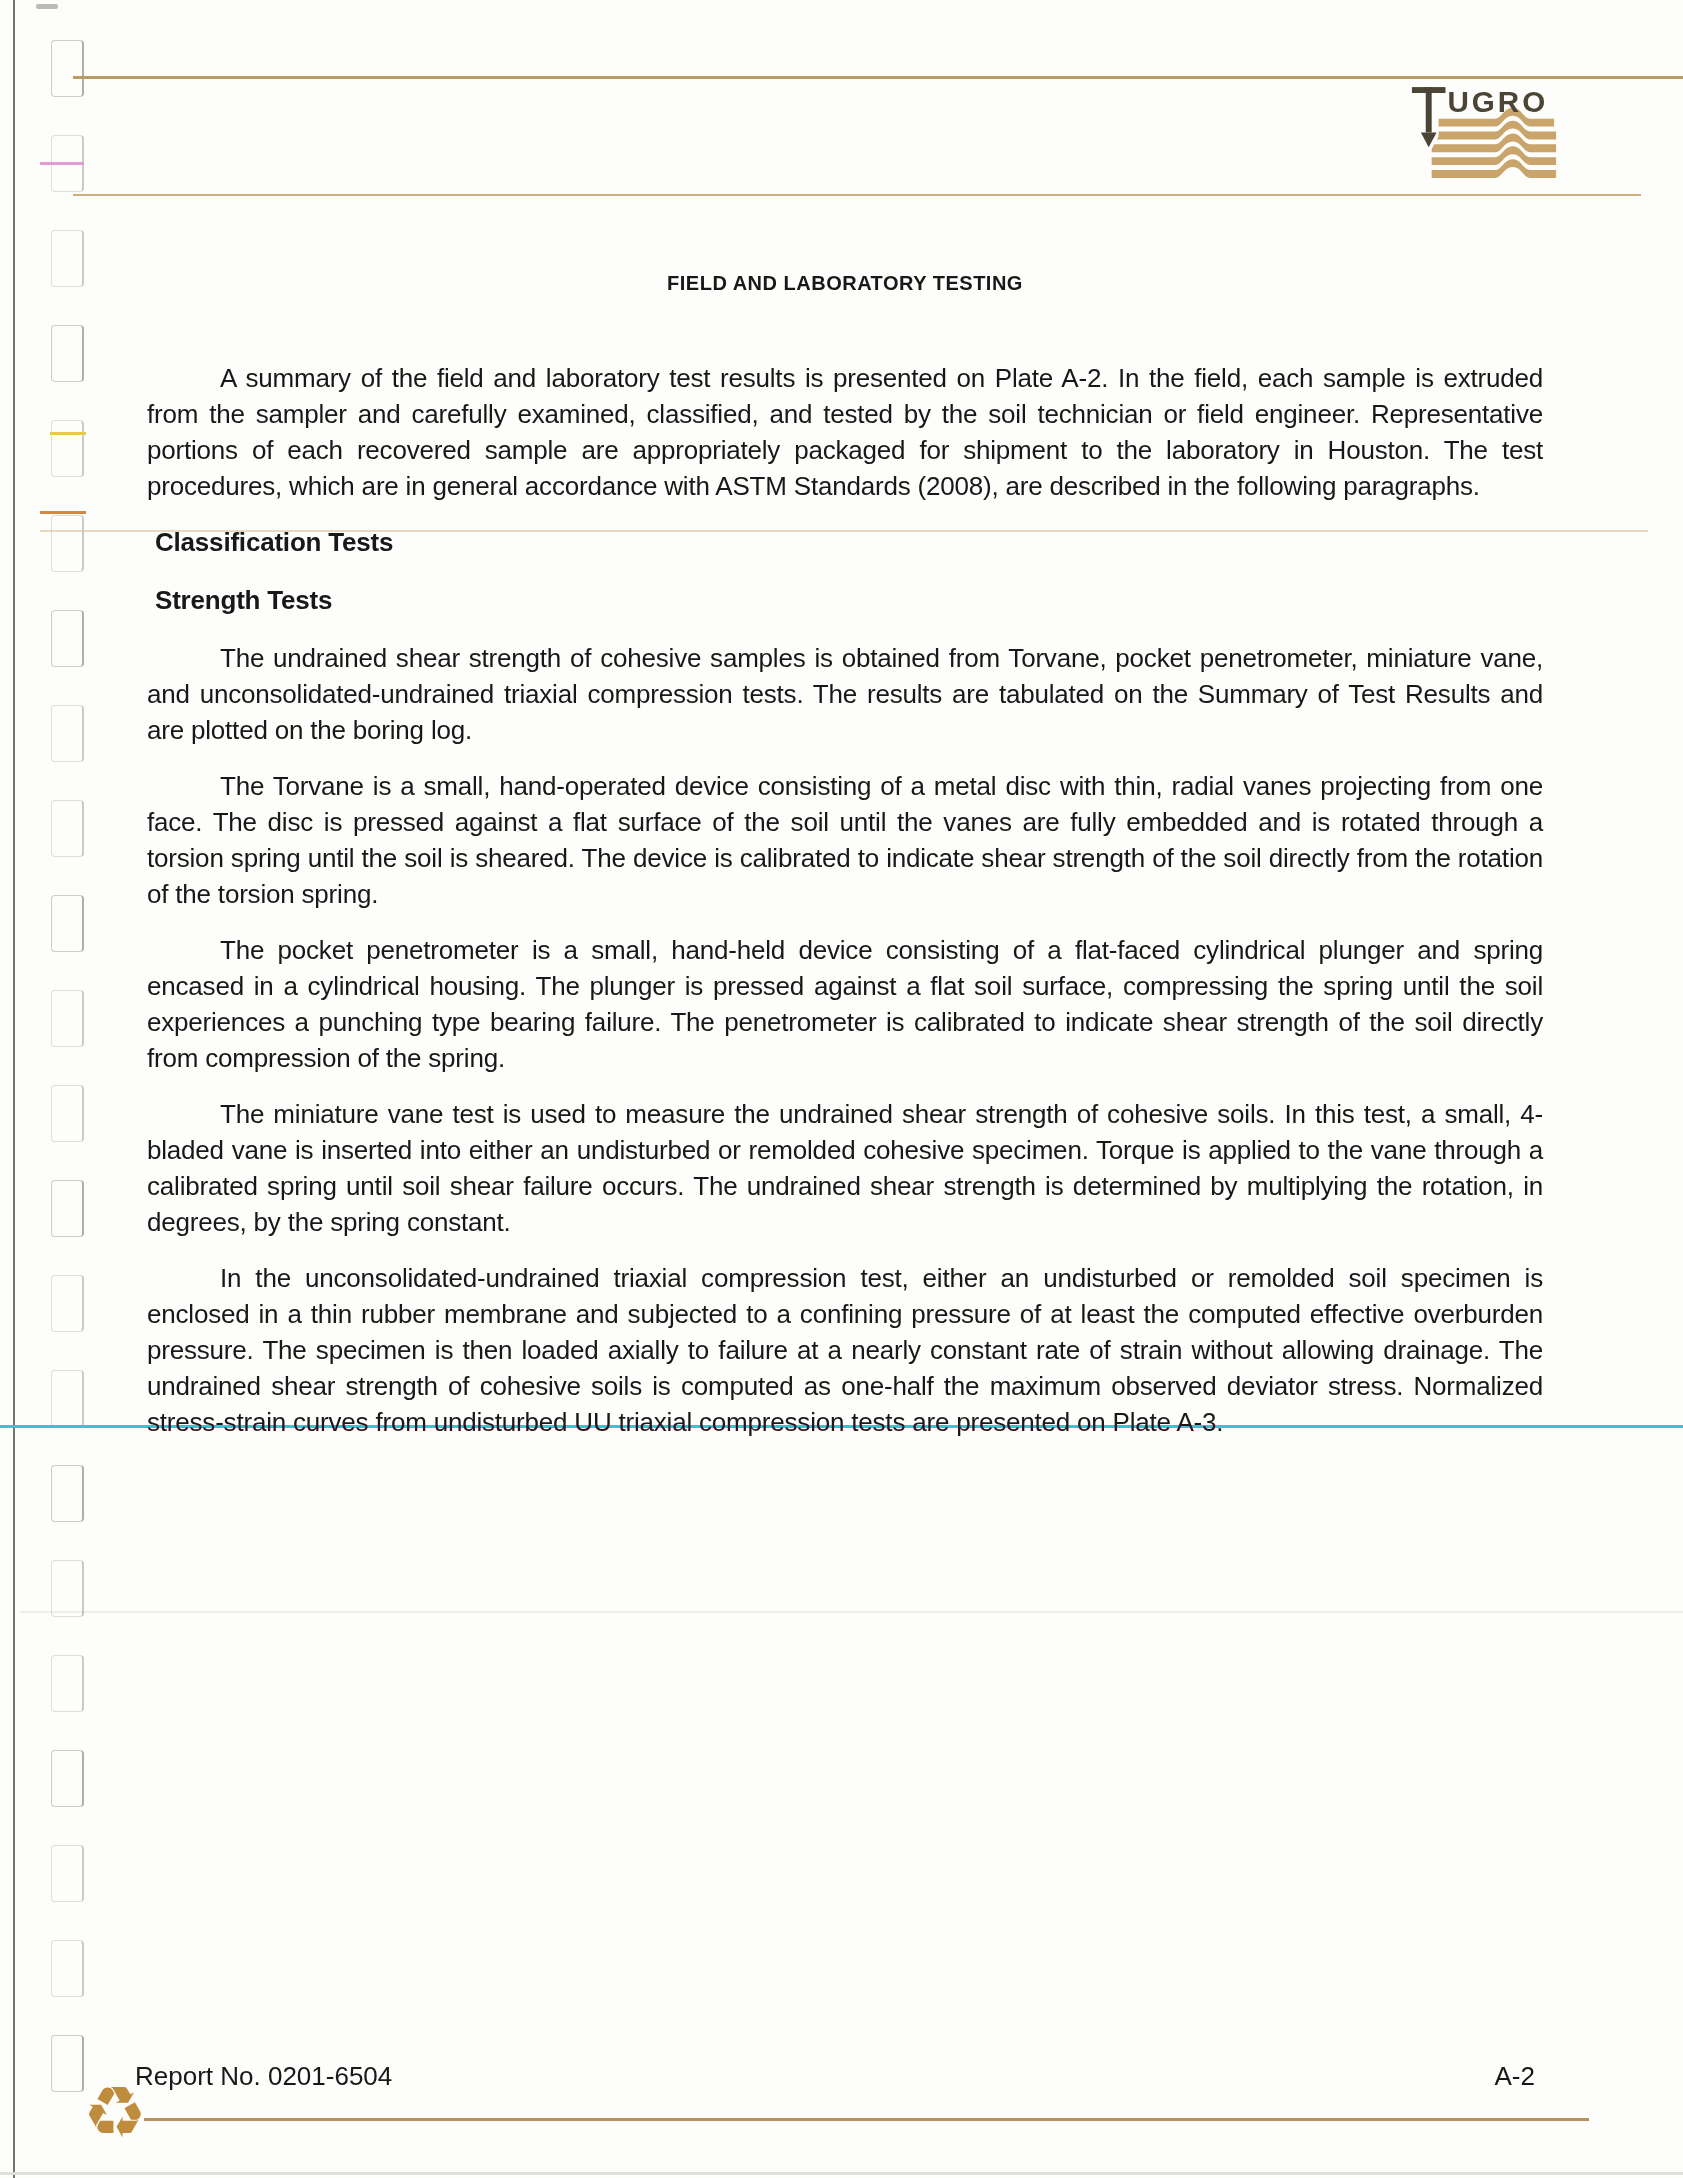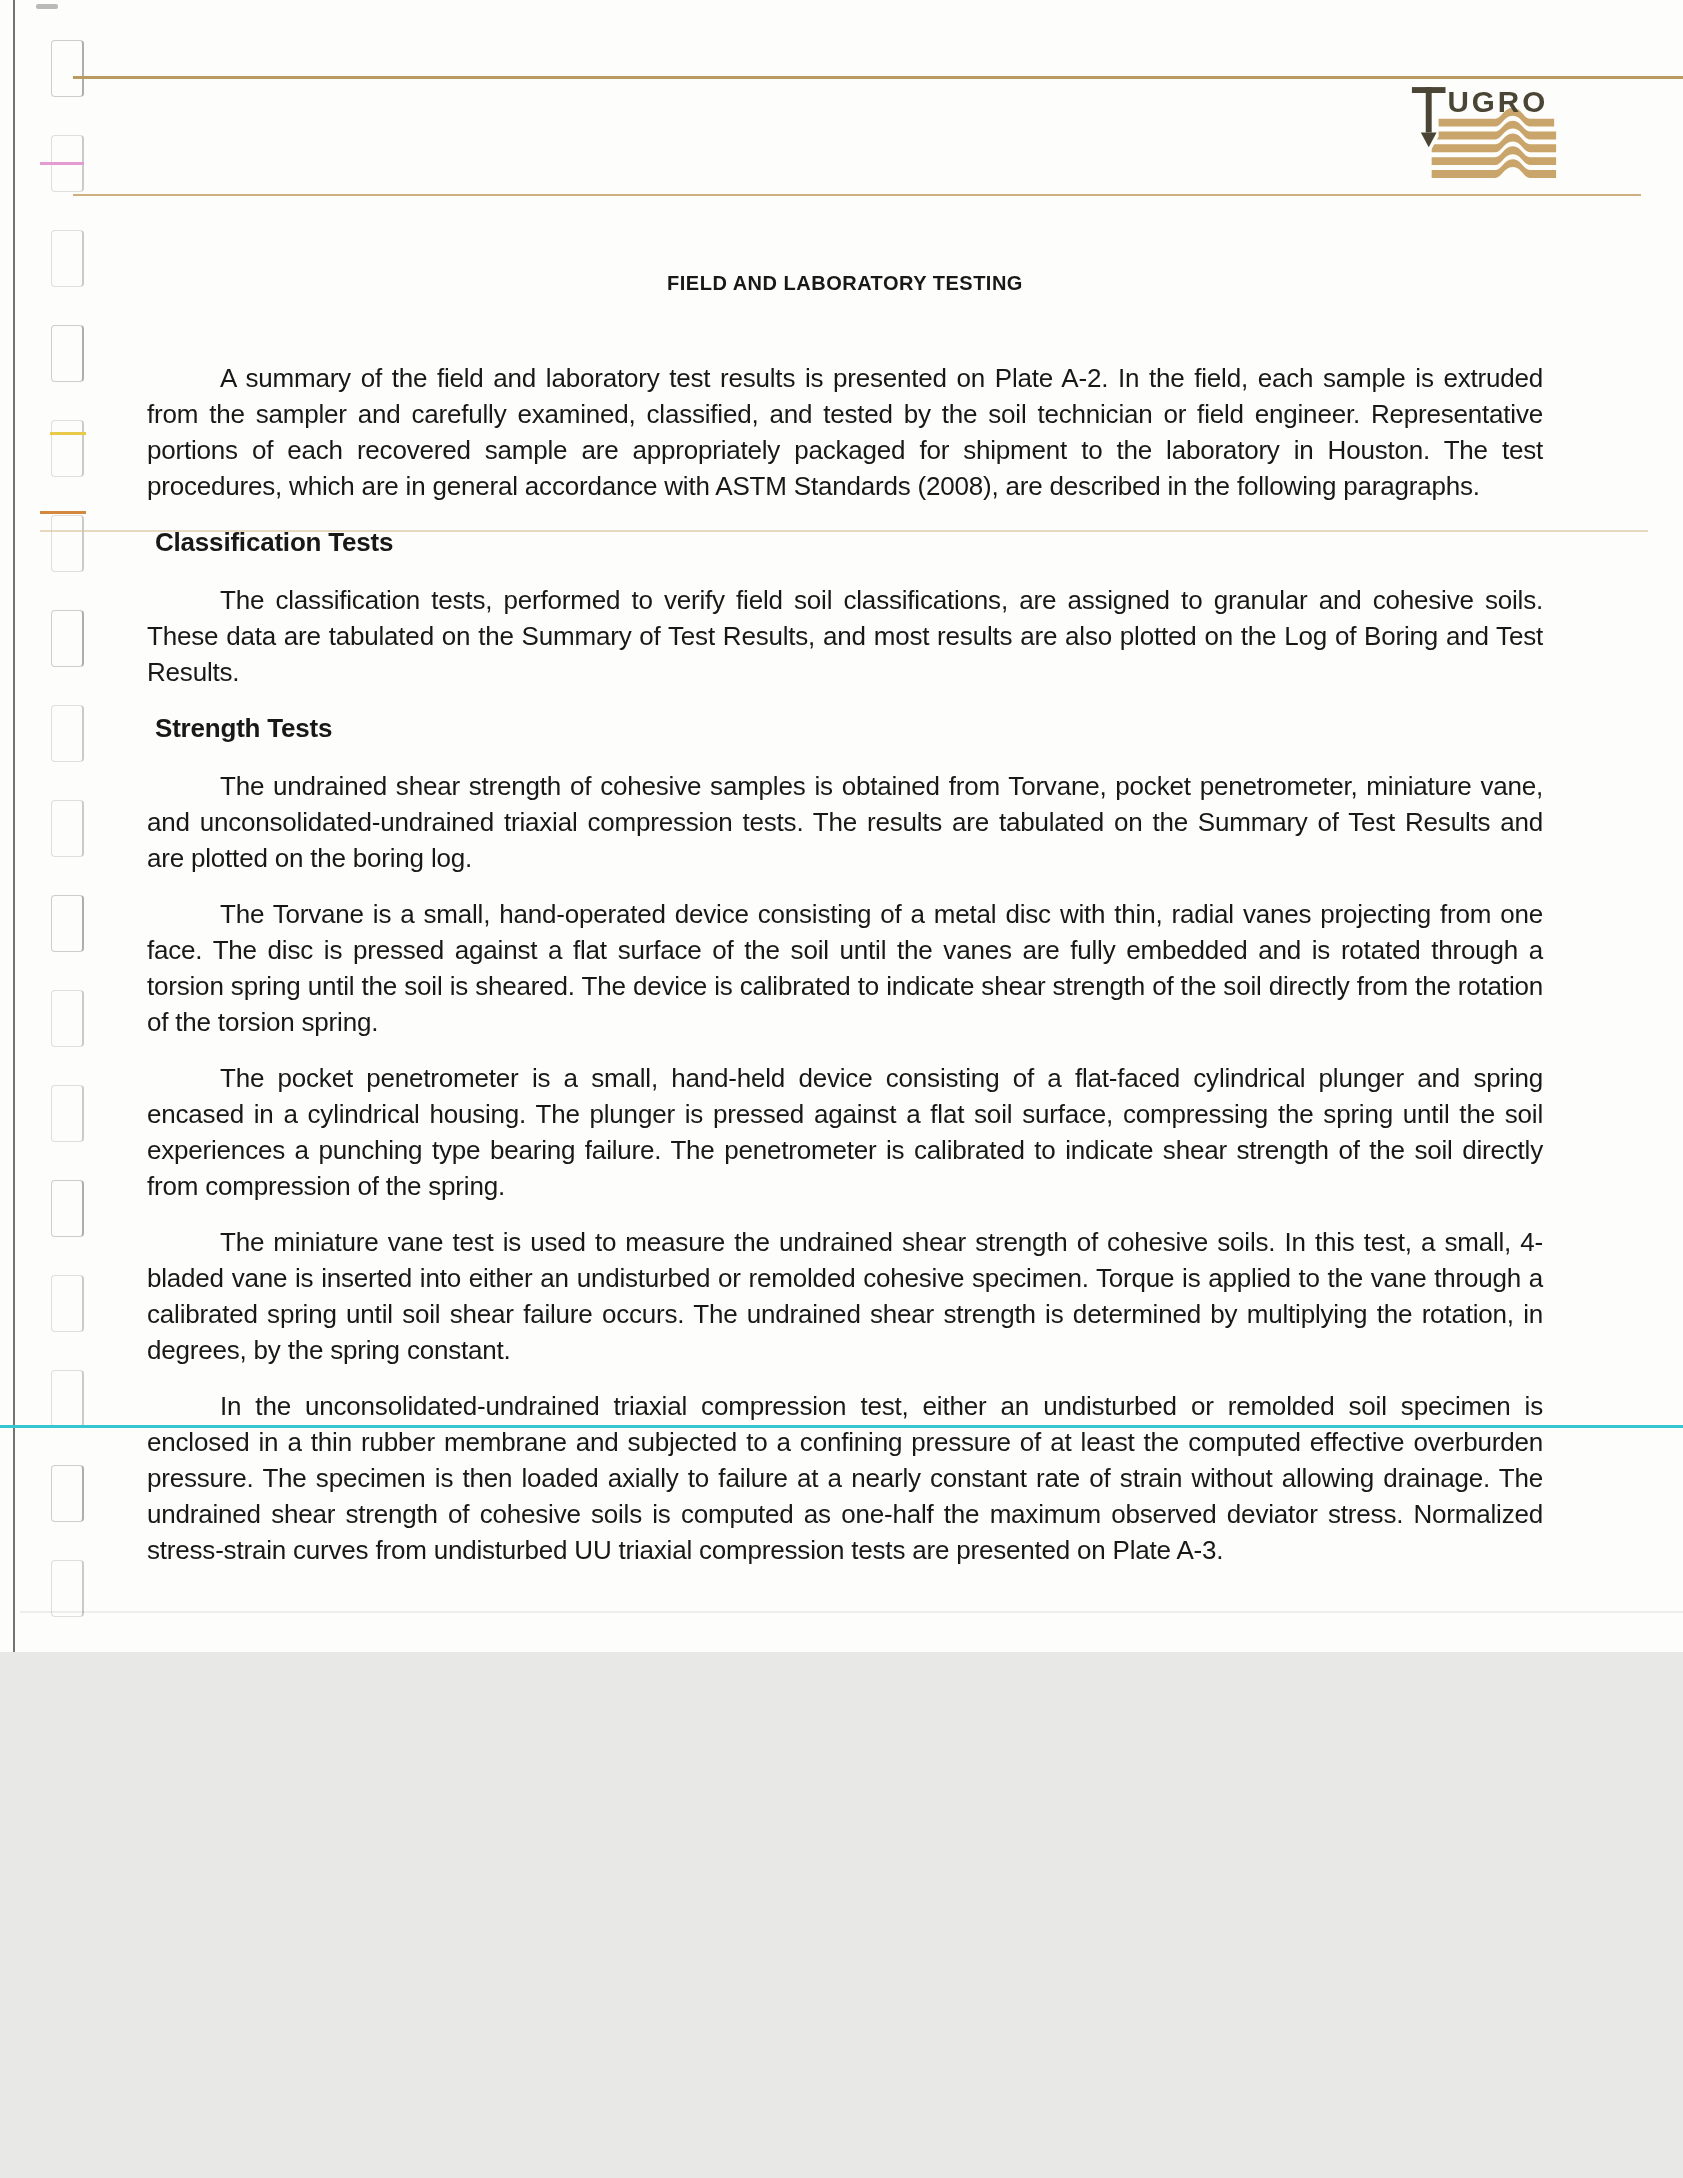--- a/index.html
+++ b/index.html
@@ -1,18 +1,18 @@
 <!DOCTYPE html>
 <html><head>
 <meta charset="utf-8">
 <style>
   html,body{margin:0;padding:0;background:#e8e8e6;}
   .page{
     position:relative;
-    width:1683px;height:1652px;
+    width:1683px;height:2178px;
     background:#fdfdfb;
     overflow:hidden;
     font-family:"Liberation Sans", sans-serif;
     color:#181818;
   }
   
   .left-edge-line{position:absolute;left:13px;top:0;width:2px;height:2178px;background:#45453f;opacity:.75;}
   .corner-tick{position:absolute;left:36px;top:4px;width:22px;height:5px;background:#777;opacity:.5;border-radius:2px;}
   .rule{position:absolute;}
   .rule.top1{top:76px;left:73px;width:1610px;height:3px;background:#b99c62;}
@@ -111,21 +111,20 @@
     <rect x="6" y="8" width="34" height="6" fill="#4b4535"></rect>
     <rect x="20" y="8" width="6" height="46" fill="#4b4535"></rect>
     <polygon points="15,54 31,54 23,69" fill="#4b4535"></polygon>
     <text x="42" y="33" font-family="Liberation Sans, sans-serif" font-size="30" font-weight="bold" letter-spacing="3" fill="#4b4535">UGRO</text>
   </svg>
 
   <div class="content">
     <div class="doc-title">FIELD AND LABORATORY TESTING</div>
     <p class="para">A summary of the field and laboratory test results is presented on Plate A-2.  In the field, each sample is extruded from the sampler and carefully examined, classified, and tested by the soil technician or field engineer.  Representative portions of each recovered sample are appropriately packaged for shipment to the laboratory in Houston.  The test procedures, which are in general accordance with ASTM Standards (2008), are described in the following paragraphs.</p>
     <div class="sec-heading">Classification Tests</div>
-    <p class="para">The classification tests, performed to verify field soil classifications, are assigned to granular and cohesive soils.  These data are tabulated on the Summary of Test Results, and most results are also plotted on the Log of Boring and Test Results.</p>
     <div class="sec-heading">Strength Tests</div>
     <p class="para">The undrained shear strength of cohesive samples is obtained from Torvane, pocket penetrometer, miniature vane, and unconsolidated-undrained triaxial compression tests.  The results are tabulated on the Summary of Test Results and are plotted on the boring log.</p>
     <p class="para">The Torvane is a small, hand-operated device consisting of a metal disc with thin, radial vanes projecting from one face.  The disc is pressed against a flat surface of the soil until the vanes are fully embedded and is rotated through a torsion spring until the soil is sheared.  The device is calibrated to indicate shear strength of the soil directly from the rotation of the torsion spring.</p>
     <p class="para">The pocket penetrometer is a small, hand-held device consisting of a flat-faced cylindrical plunger and spring encased in a cylindrical housing.  The plunger is pressed against a flat soil surface, compressing the spring until the soil experiences a punching type bearing failure.  The penetrometer is calibrated to indicate shear strength of the soil directly from compression of the spring.</p>
     <p class="para">The miniature vane test is used to measure the undrained shear strength of cohesive soils.  In this test, a small, 4-bladed vane is inserted into either an undisturbed or remolded cohesive specimen.  Torque is applied to the vane through a calibrated spring until soil shear failure occurs.  The undrained shear strength is determined by multiplying the rotation, in degrees, by the spring constant.</p>
     <p class="para">In the unconsolidated-undrained triaxial compression test, either an undisturbed or remolded soil specimen is enclosed in a thin rubber membrane and subjected to a confining pressure of at least the computed effective overburden pressure.  The specimen is then loaded axially to failure at a nearly constant rate of strain without allowing drainage.  The undrained shear strength of cohesive soils is computed as one-half the maximum observed deviator stress.  Normalized stress-strain curves from undisturbed UU triaxial compression tests are presented on Plate A-3.</p>
   </div>
 
   <div class="recycle">♻</div>
   <div class="footer-left">Report No. 0201-6504</div>

